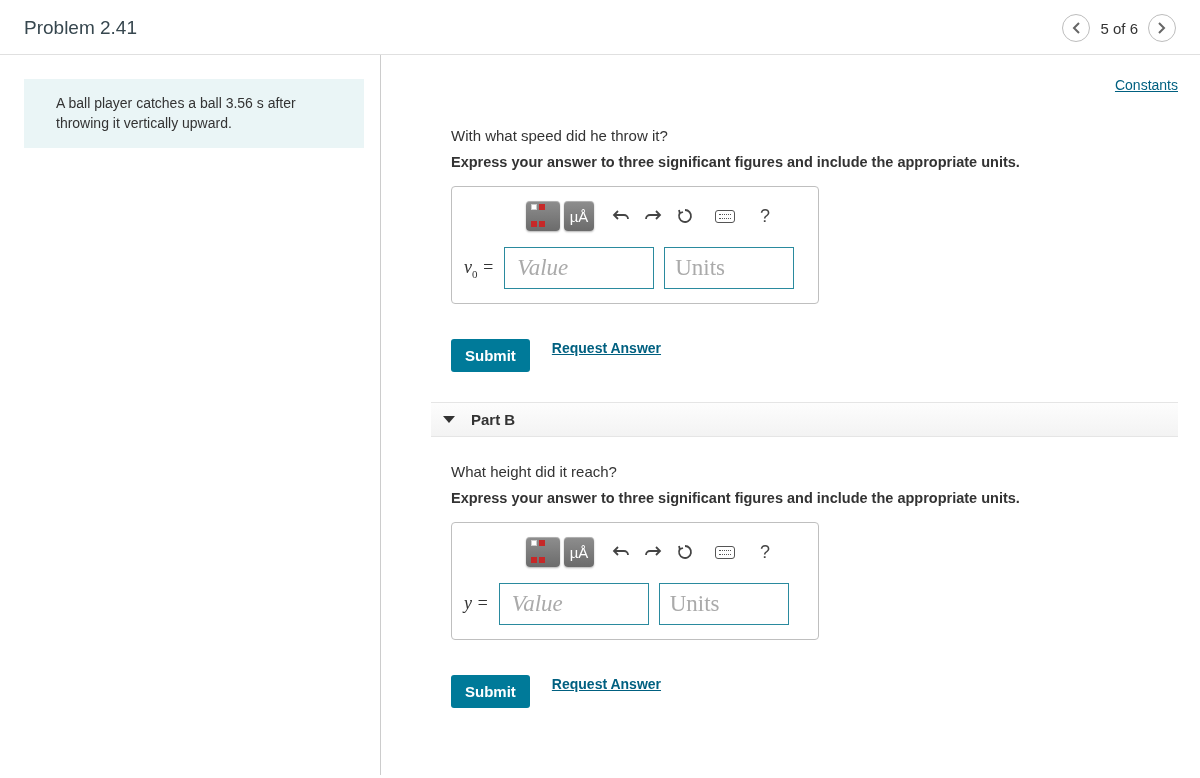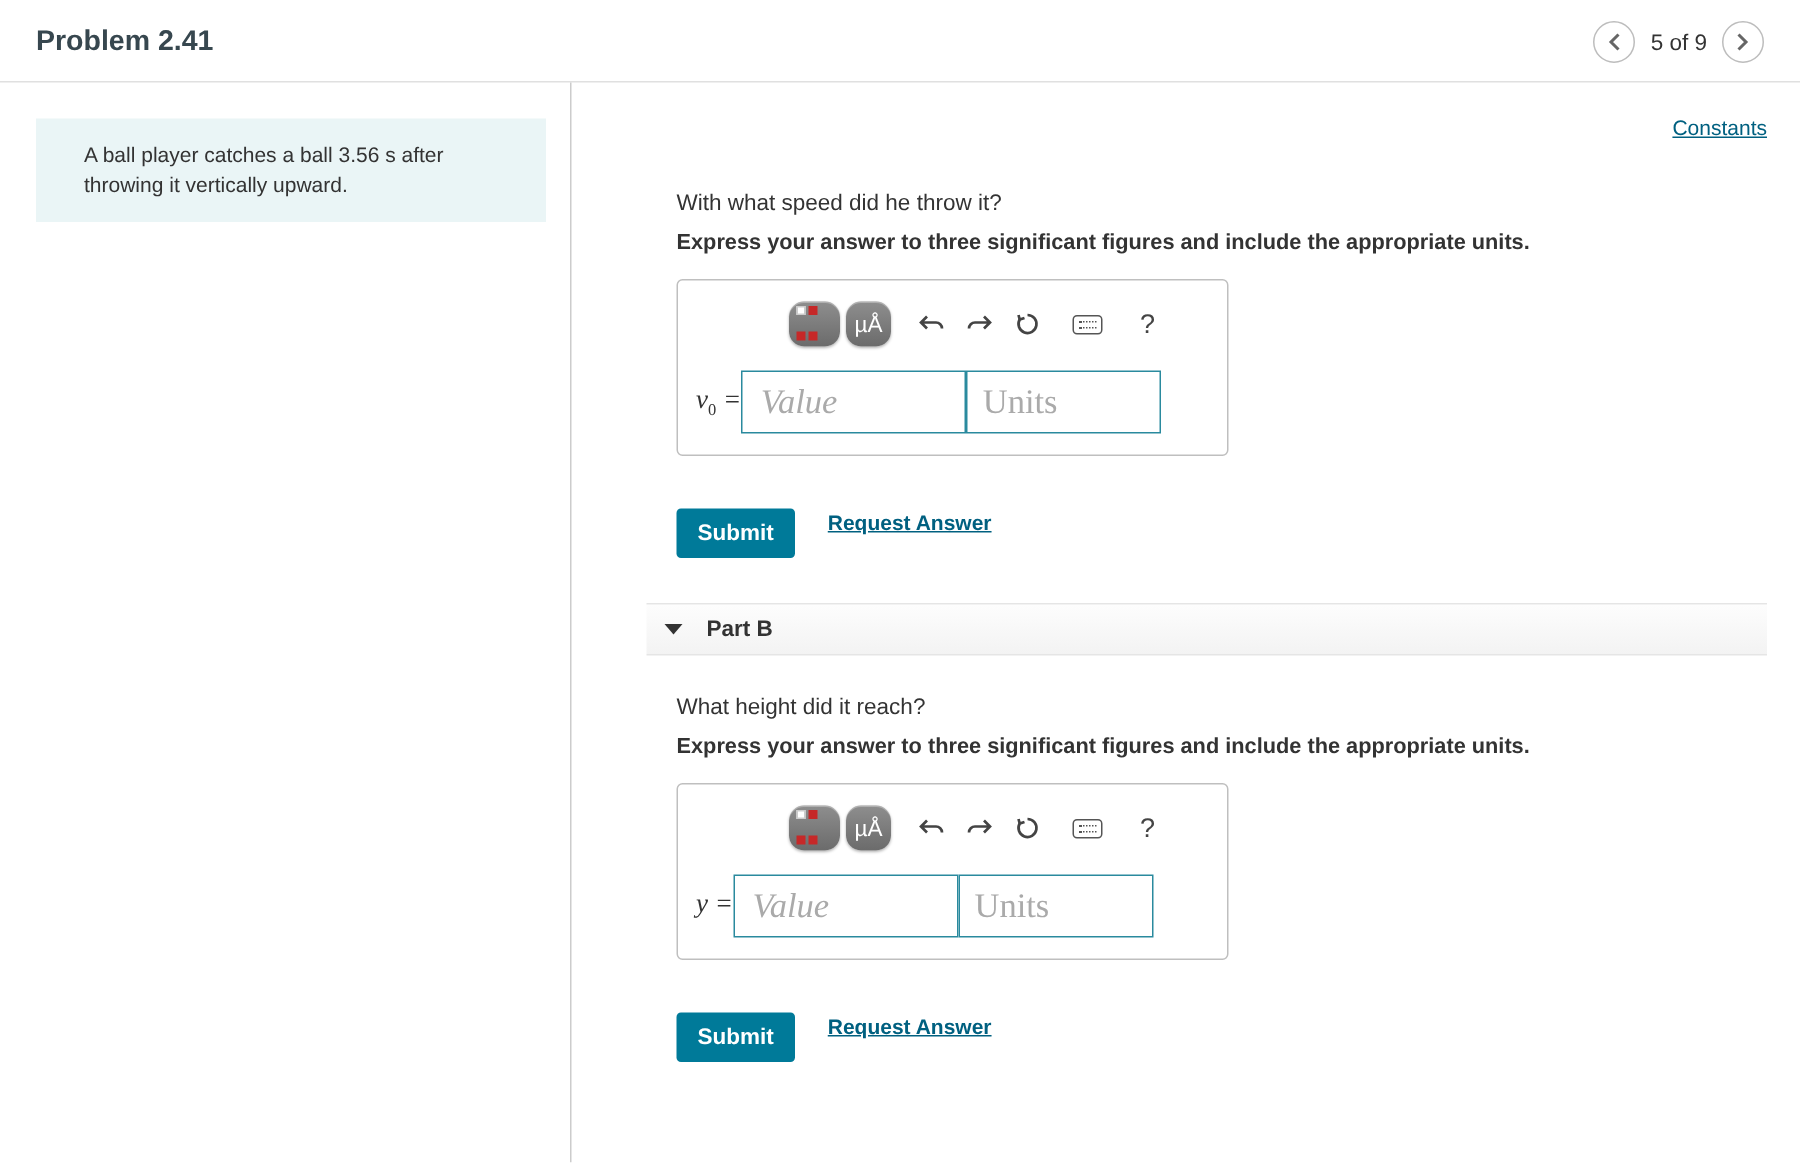--- a/index.html
+++ b/index.html
@@ -1,42 +1,42 @@
 <!DOCTYPE html>
 <html><head>
 <meta charset="utf-8">
 <style>
   * { box-sizing: border-box; margin: 0; padding: 0; }
   body { font-family: "Helvetica Neue", Arial, sans-serif; font-size: 14px; color: #333; background: #fff; }
   .header { display: flex; justify-content: space-between; align-items: center; padding: 14px 24px 12px; border-bottom: 1px solid #e0e0e0; }
-  .title { font-size: 19px; font-weight: bold; color: #37474f; }
+  .title { font-size: 19px; font-weight: normal; color: #37474f; }
   .nav { display: flex; align-items: center; gap: 10px; }
   .nav-btn { width: 28px; height: 28px; border-radius: 50%; border: 1px solid #bdbdbd; display: flex; align-items: center; justify-content: center; font-size: 14px; color: #555; cursor: pointer; background: #fff; }
   .nav-count { font-size: 15px; color: #333; }
   .content { display: flex; min-height: 720px; }
   .left { width: 380px; padding: 24px 16px 0 24px; }
   .prompt-box { background: #eaf5f6; padding: 14px 32px; font-size: 14px; line-height: 1.45; color: #333; }
   .divider { width: 1px; background: #ccc; margin: 0; }
   .right { flex: 1; padding: 8px 22px 0 0; position: relative;}
   .constants { text-align: right; padding: 14px 0 8px; }
   .link { color: #006080; text-decoration: underline; cursor: pointer; font-size: 14px; }
   .part-heading-row { display: flex; align-items: center; background: linear-gradient(#fdfdfd,#f3f3f3); border-top: 1px solid #e5e5e5; border-bottom: 1px solid #e5e5e5; padding: 8px 12px; margin-left: 50px; }
   .collapse { width: 0; height: 0; border-left: 6px solid transparent; border-right: 6px solid transparent; border-top: 7px solid #333; margin-right: 16px; }
   .part-title { font-weight: bold; font-size: 15px; }
   .part-body { padding: 26px 0 30px 70px; }
   .qtext { font-size: 15px; margin-bottom: 10px; }
   .instr { font-weight: bold; font-size: 14.5px; margin-bottom: 16px; }
   .answer-box { border: 1px solid #bfbfbf; border-radius: 4px; width: 368px; padding: 14px 12px 14px; }
   .toolbar { display: flex; align-items: center; gap: 2px; margin-bottom: 16px; padding-left: 62px; }
   .tbtn { min-width: 30px; height: 30px; border-radius: 4px; display: flex; align-items: center; justify-content: center; font-size: 15px; color: #444; cursor: pointer; padding: 0 4px; }
-  .tbtn.embossed { background: linear-gradient(#8e8e8e,#6b6b6b); color: #fff; box-shadow: inset 0 1px 0 rgba(255,255,255,.3), 0 1px 2px rgba(0,0,0,.3); margin-right: 2px; border-radius: 10px;}
+  .tbtn.embossed { background: linear-gradient(#8e8e8e,#6b6b6b); color: #fff; box-shadow: inset 0 1px 0 rgba(255,255,255,.3), 0 1px 2px rgba(0,0,0,.3); margin-right: 2px;}
   .palette { width: 26px; height: 26px;}
   .palette .b { display:inline-block; width:6px; height:6px; margin:1px; vertical-align:top;}
   .tspacer{ width: 6px;}
-  .input-row { display: flex; align-items: center; }
+  .input-row { display: flex; align-items: center; gap: 10px; }
   .var { font-style: italic; font-family: "Times New Roman", serif; font-size: 18px; }
   .var sub { font-size: 11px; font-style: normal;}
   .field { border: 1.5px solid #2a8a9e; height: 42px; display: flex; align-items: center; font-family: "Times New Roman", serif; font-style: italic; color: #aaa; font-size: 23px; padding: 0 10px; background:#fff; }
   .value-field { width: 150px; padding-left: 12px; }
   .units-field { width: 130px; font-style: normal; }
   .actions { display: flex; align-items: center; gap: 22px; margin-top: 20px; }
   .submit { background: #007a99; color: #fff; border: none; padding: 8px 14px; font-size: 15px; font-weight: bold; border-radius: 3px; cursor: pointer; margin-top: 15px; }
   .req { color: #006080; text-decoration: underline; font-weight: bold; cursor: pointer; font-size: 14px; }
   .kbd-icon { border:1.5px solid #555; border-radius:3px; width:20px; height:13px; position:relative;}
   .kbd-icon::after{content:"";position:absolute;left:3px;right:3px;top:3px;bottom:3px;border-top:1px dotted #555;border-bottom:1px dotted #555;}
@@ -46,21 +46,21 @@
 <body>
 
 <div class="header">
   <div class="title">Problem 2.41</div>
   <div class="nav">
     <div class="nav-btn">
       <svg width="8" height="12" viewBox="0 0 8 12">
           <path d="M7 1 L2 6 L7 11" stroke="#666" stroke-width="2" fill="none"></path>
         </svg>
     </div>
-    <div class="nav-count">5 of 9</div>
+    <div class="nav-count">5 of 6</div>
     <div class="nav-btn">
       <svg width="8" height="12" viewBox="0 0 8 12">
           <path d="M1 1 L6 6 L1 11" stroke="#666" stroke-width="2" fill="none"></path>
         </svg>
     </div>
   </div>
 </div>
 
 <div class="content">
   <div class="left">

